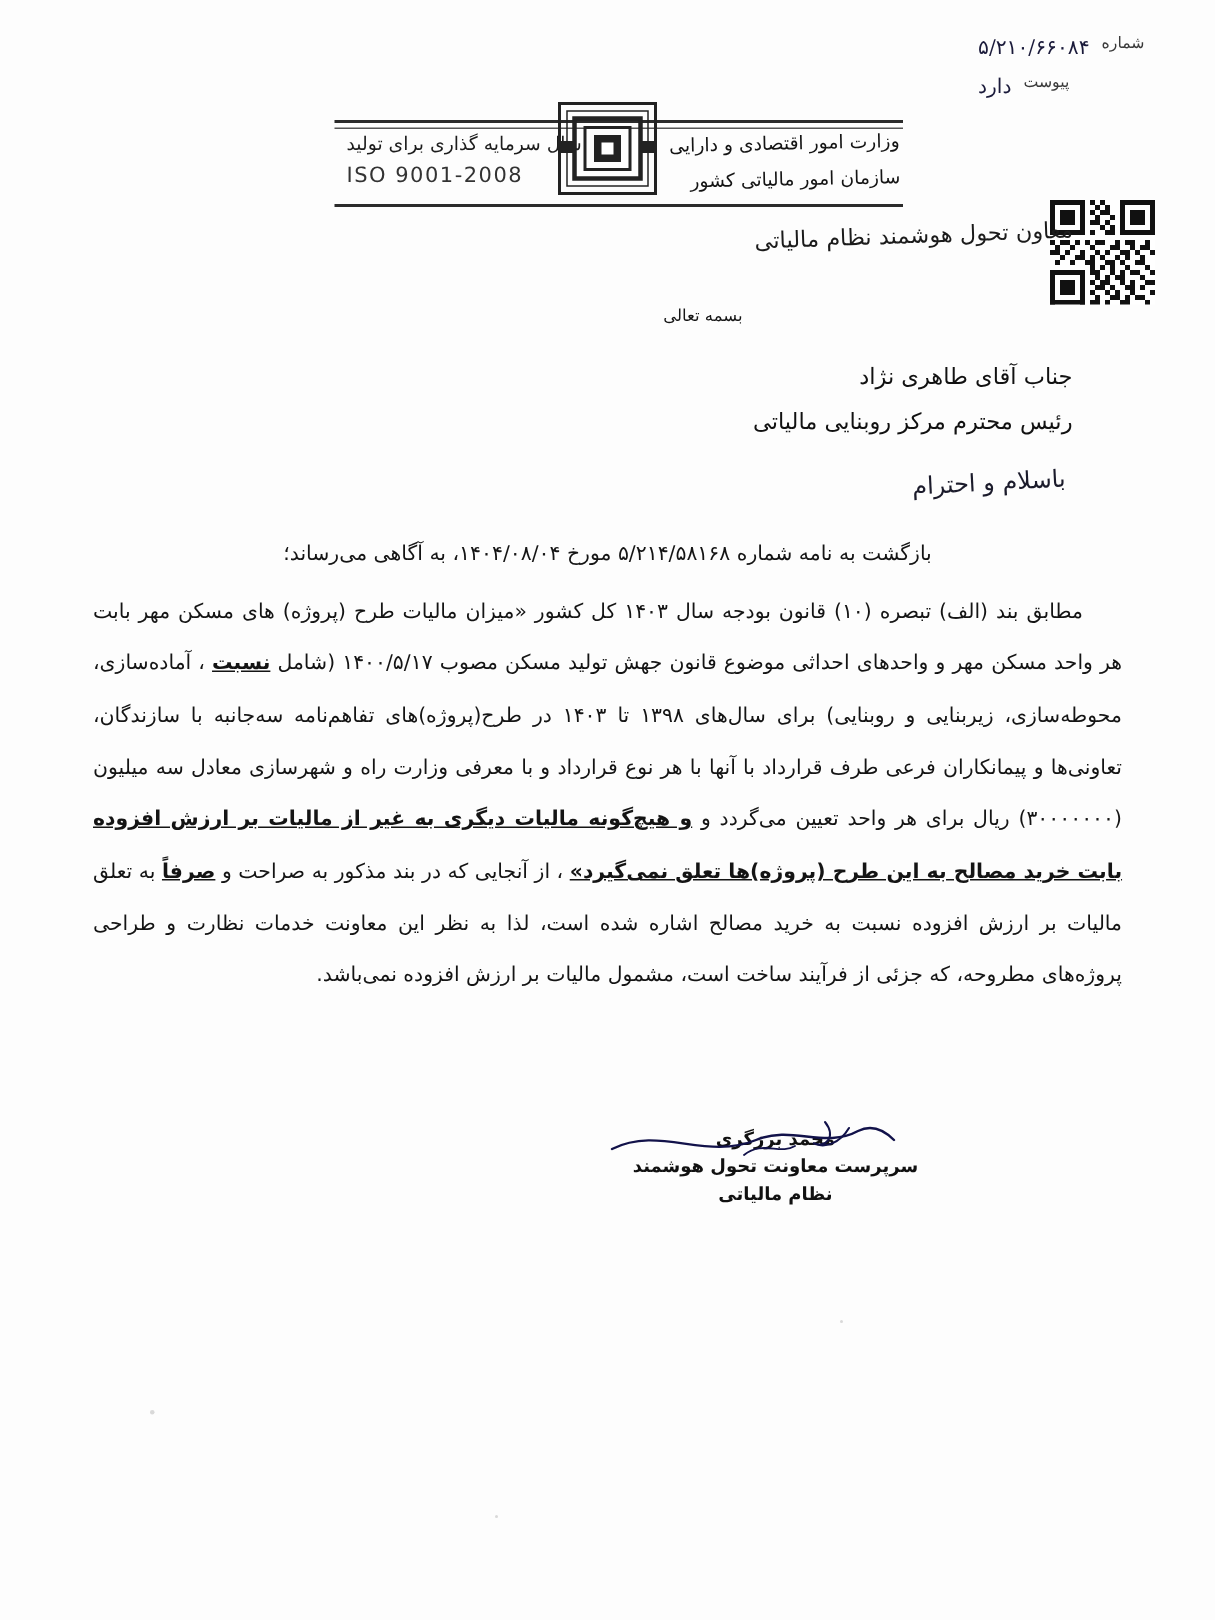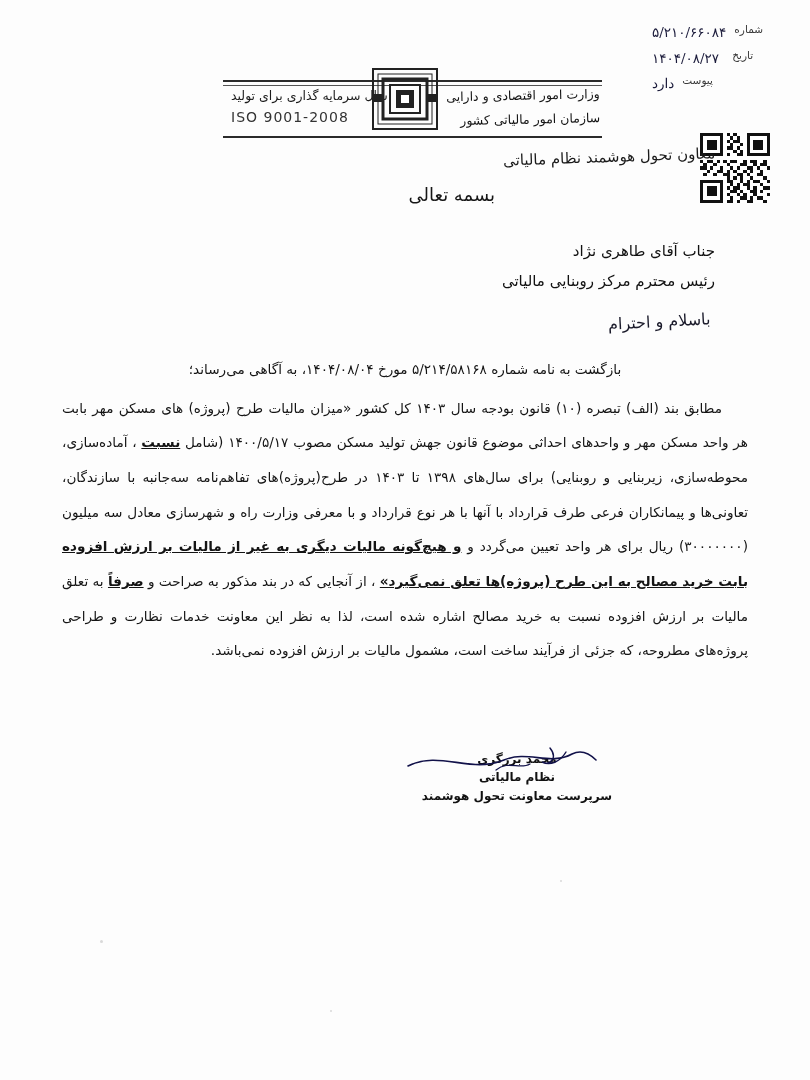--- a/index.html
+++ b/index.html
@@ -134,23 +134,23 @@
     top: 148px;
     right: 95px;
     font-size: 15px;
     color: #1b1b1b;
     transform: rotate(-2deg);
     letter-spacing: .2px;
   }
 
   .besmeh {
     position: absolute;
-    top: 184px;
+    top: 204px;
     right: 315px;
-    font-size: 18px;
+    font-size: 11px;
     color: #161616;
   }
 
   .addressee {
     position: absolute;
     top: 236px;
     right: 95px;
     text-align: right;
     font-size: 15px;
     font-weight: normal;
@@ -227,24 +227,20 @@
 </style>
 </head>
 <body>
 
 <div class="page">
 
   <div class="ref-block">
     <div class="ref-row">
       <span class="ref-value hand">۵/۲۱۰/۶۶۰۸۴</span>
       <span class="ref-label">شماره</span>
-    </div>
-    <div class="ref-row">
-      <span class="ref-value hand">۱۴۰۴/۰۸/۲۷</span>
-      <span class="ref-label">تاریخ</span>
     </div>
     <div class="ref-row">
       <span class="ref-value hand">دارد</span>
       <span class="ref-label">پیوست</span>
     </div>
   </div>
 
   <div class="letterhead">
     <div class="head-center">
       <div class="rule top"></div>
@@ -410,21 +406,21 @@
 
   <div class="sign-wrap">
     <div class="sign-scribble">
       <svg width="210" height="40" viewBox="0 0 210 40" aria-hidden="true">
         <path d="M8 26 C 40 10, 70 34, 104 20 C 128 10, 150 26, 172 14 C 182 9, 190 14, 196 20" fill="none" stroke="#12124a" stroke-width="1.6" stroke-linecap="round"></path>
         <path d="M150 8 C 158 18, 150 26, 142 22 C 150 26, 160 22, 166 12" fill="none" stroke="#12124a" stroke-width="1.4" stroke-linecap="round"></path>
         <path d="M96 30 C 108 20, 120 30, 130 24" fill="none" stroke="#12124a" stroke-width="1.2" stroke-linecap="round"></path>
       </svg>
     </div>
     <div class="sign-name">محمد برزگری</div>
+    <div class="sign-title">سرپرست معاونت تحول هوشمند</div>
     <div class="sign-title">نظام مالیاتی</div>
-    <div class="sign-title">سرپرست معاونت تحول هوشمند</div>
   </div>
 
   <div class="speck" style="top:940px; left:100px; width:3px; height:3px;"></div>
   <div class="speck" style="top:1010px; left:330px; width:2px; height:2px;"></div>
   <div class="speck" style="top:880px; left:560px; width:2px; height:2px;"></div>
 
 </div>
 
 </body></html>

